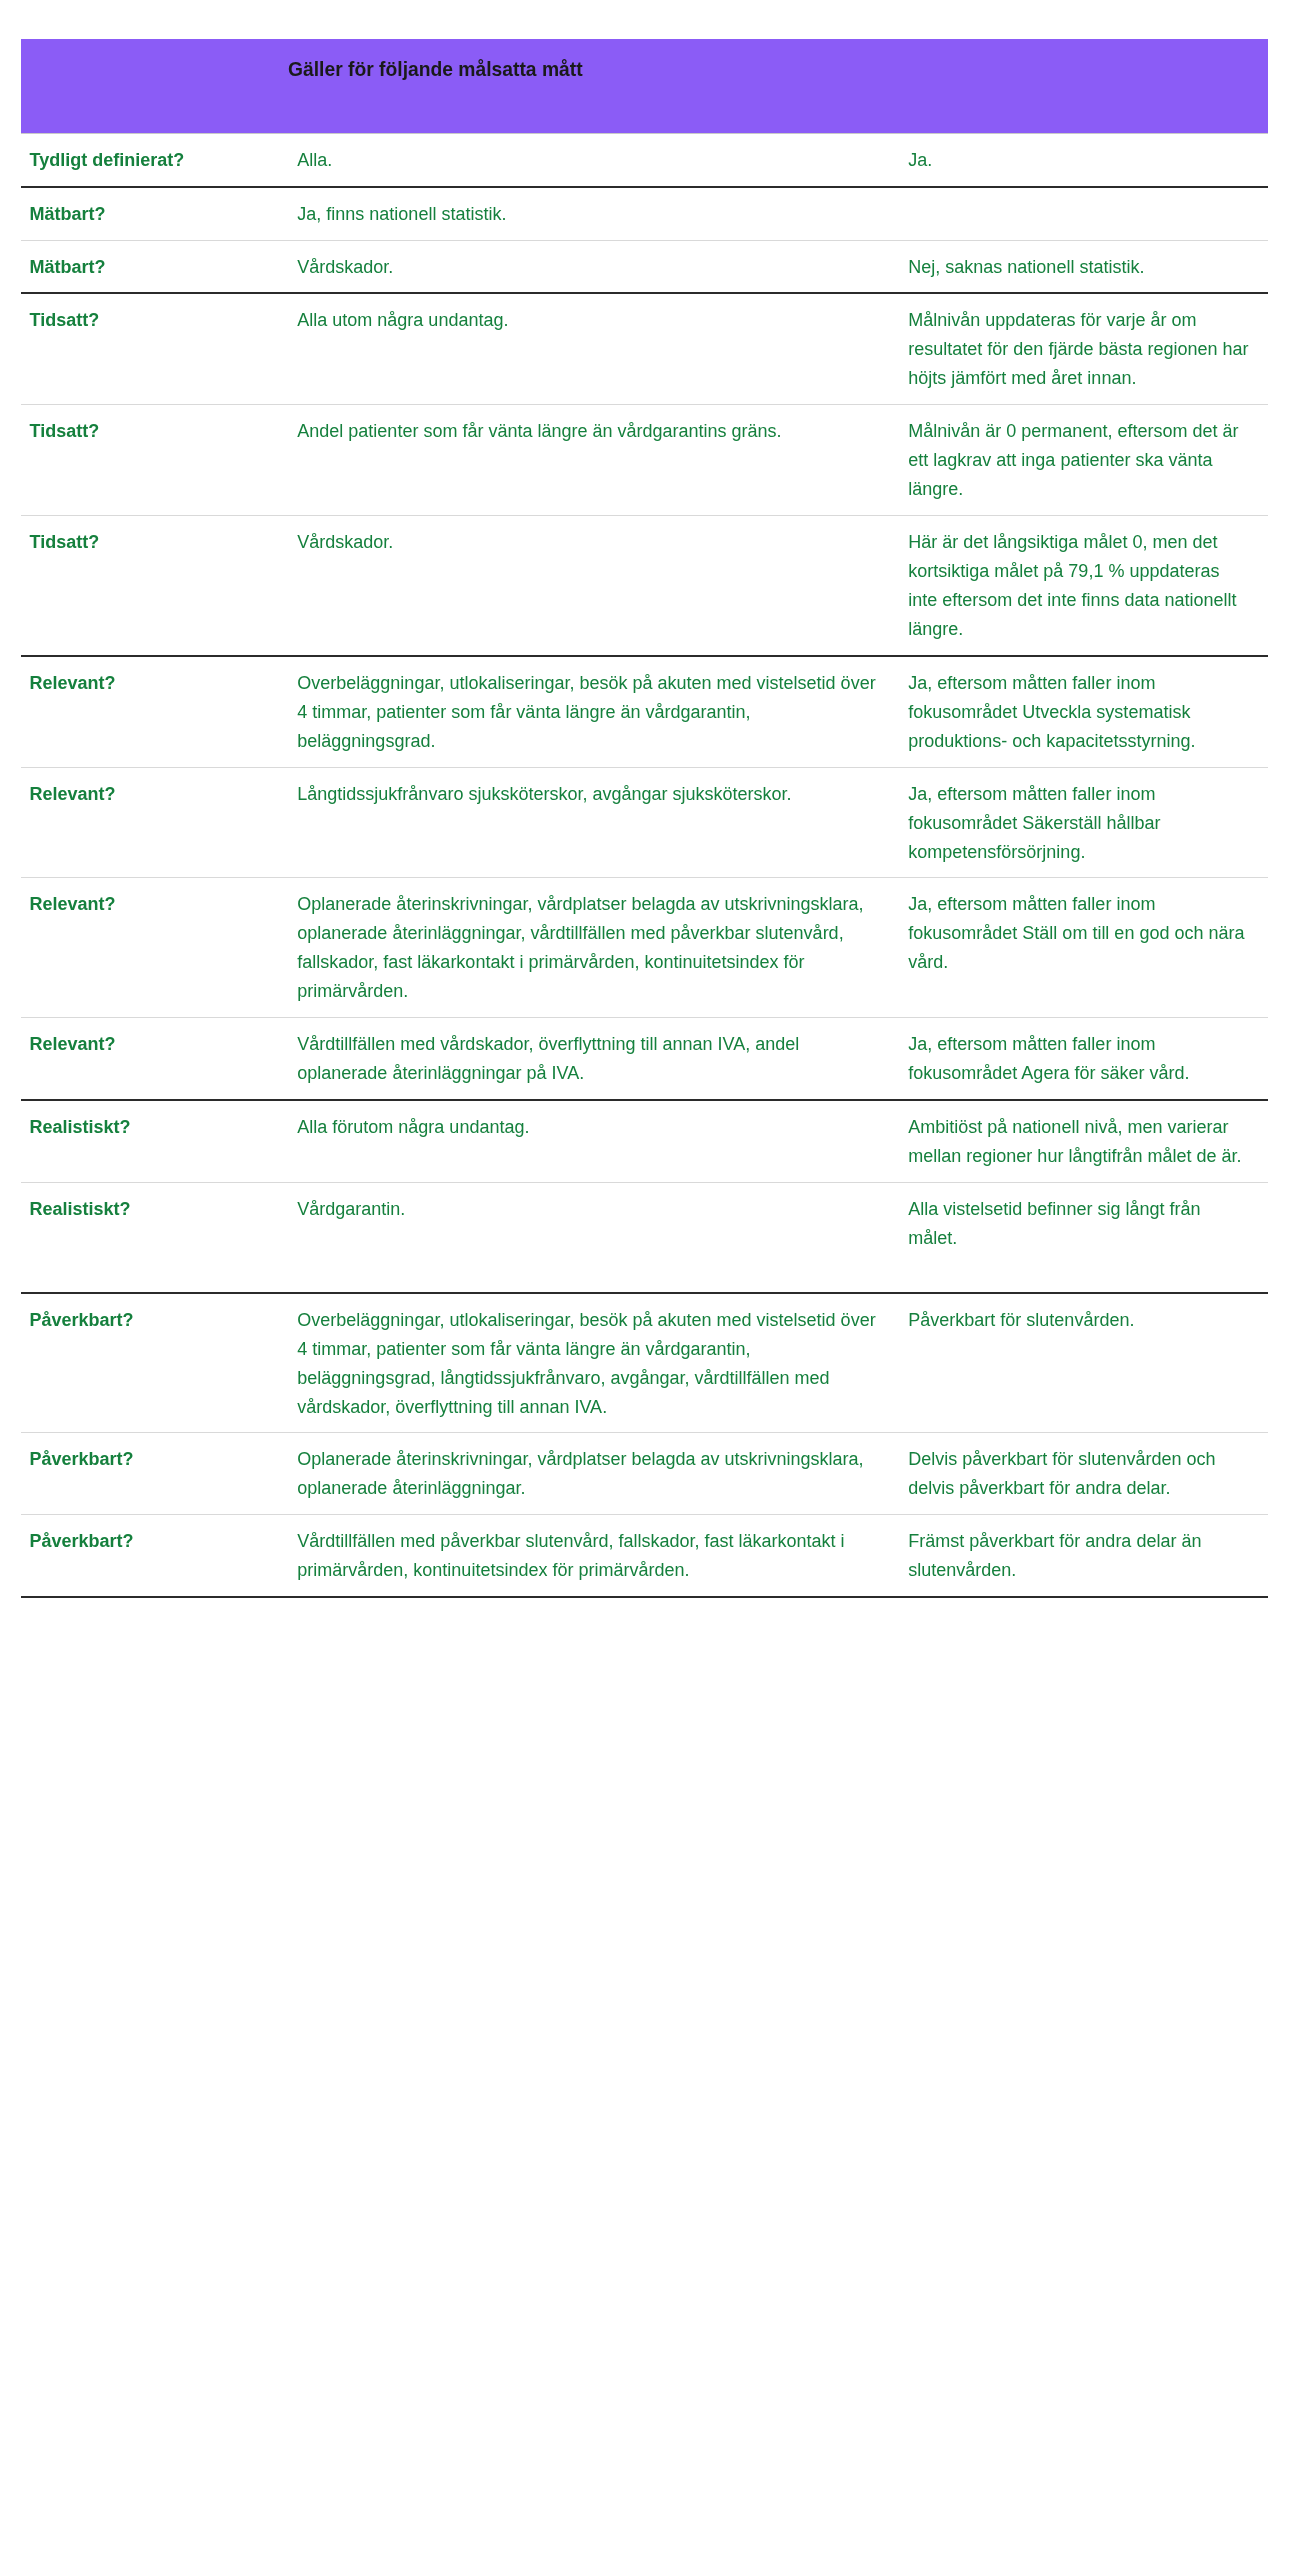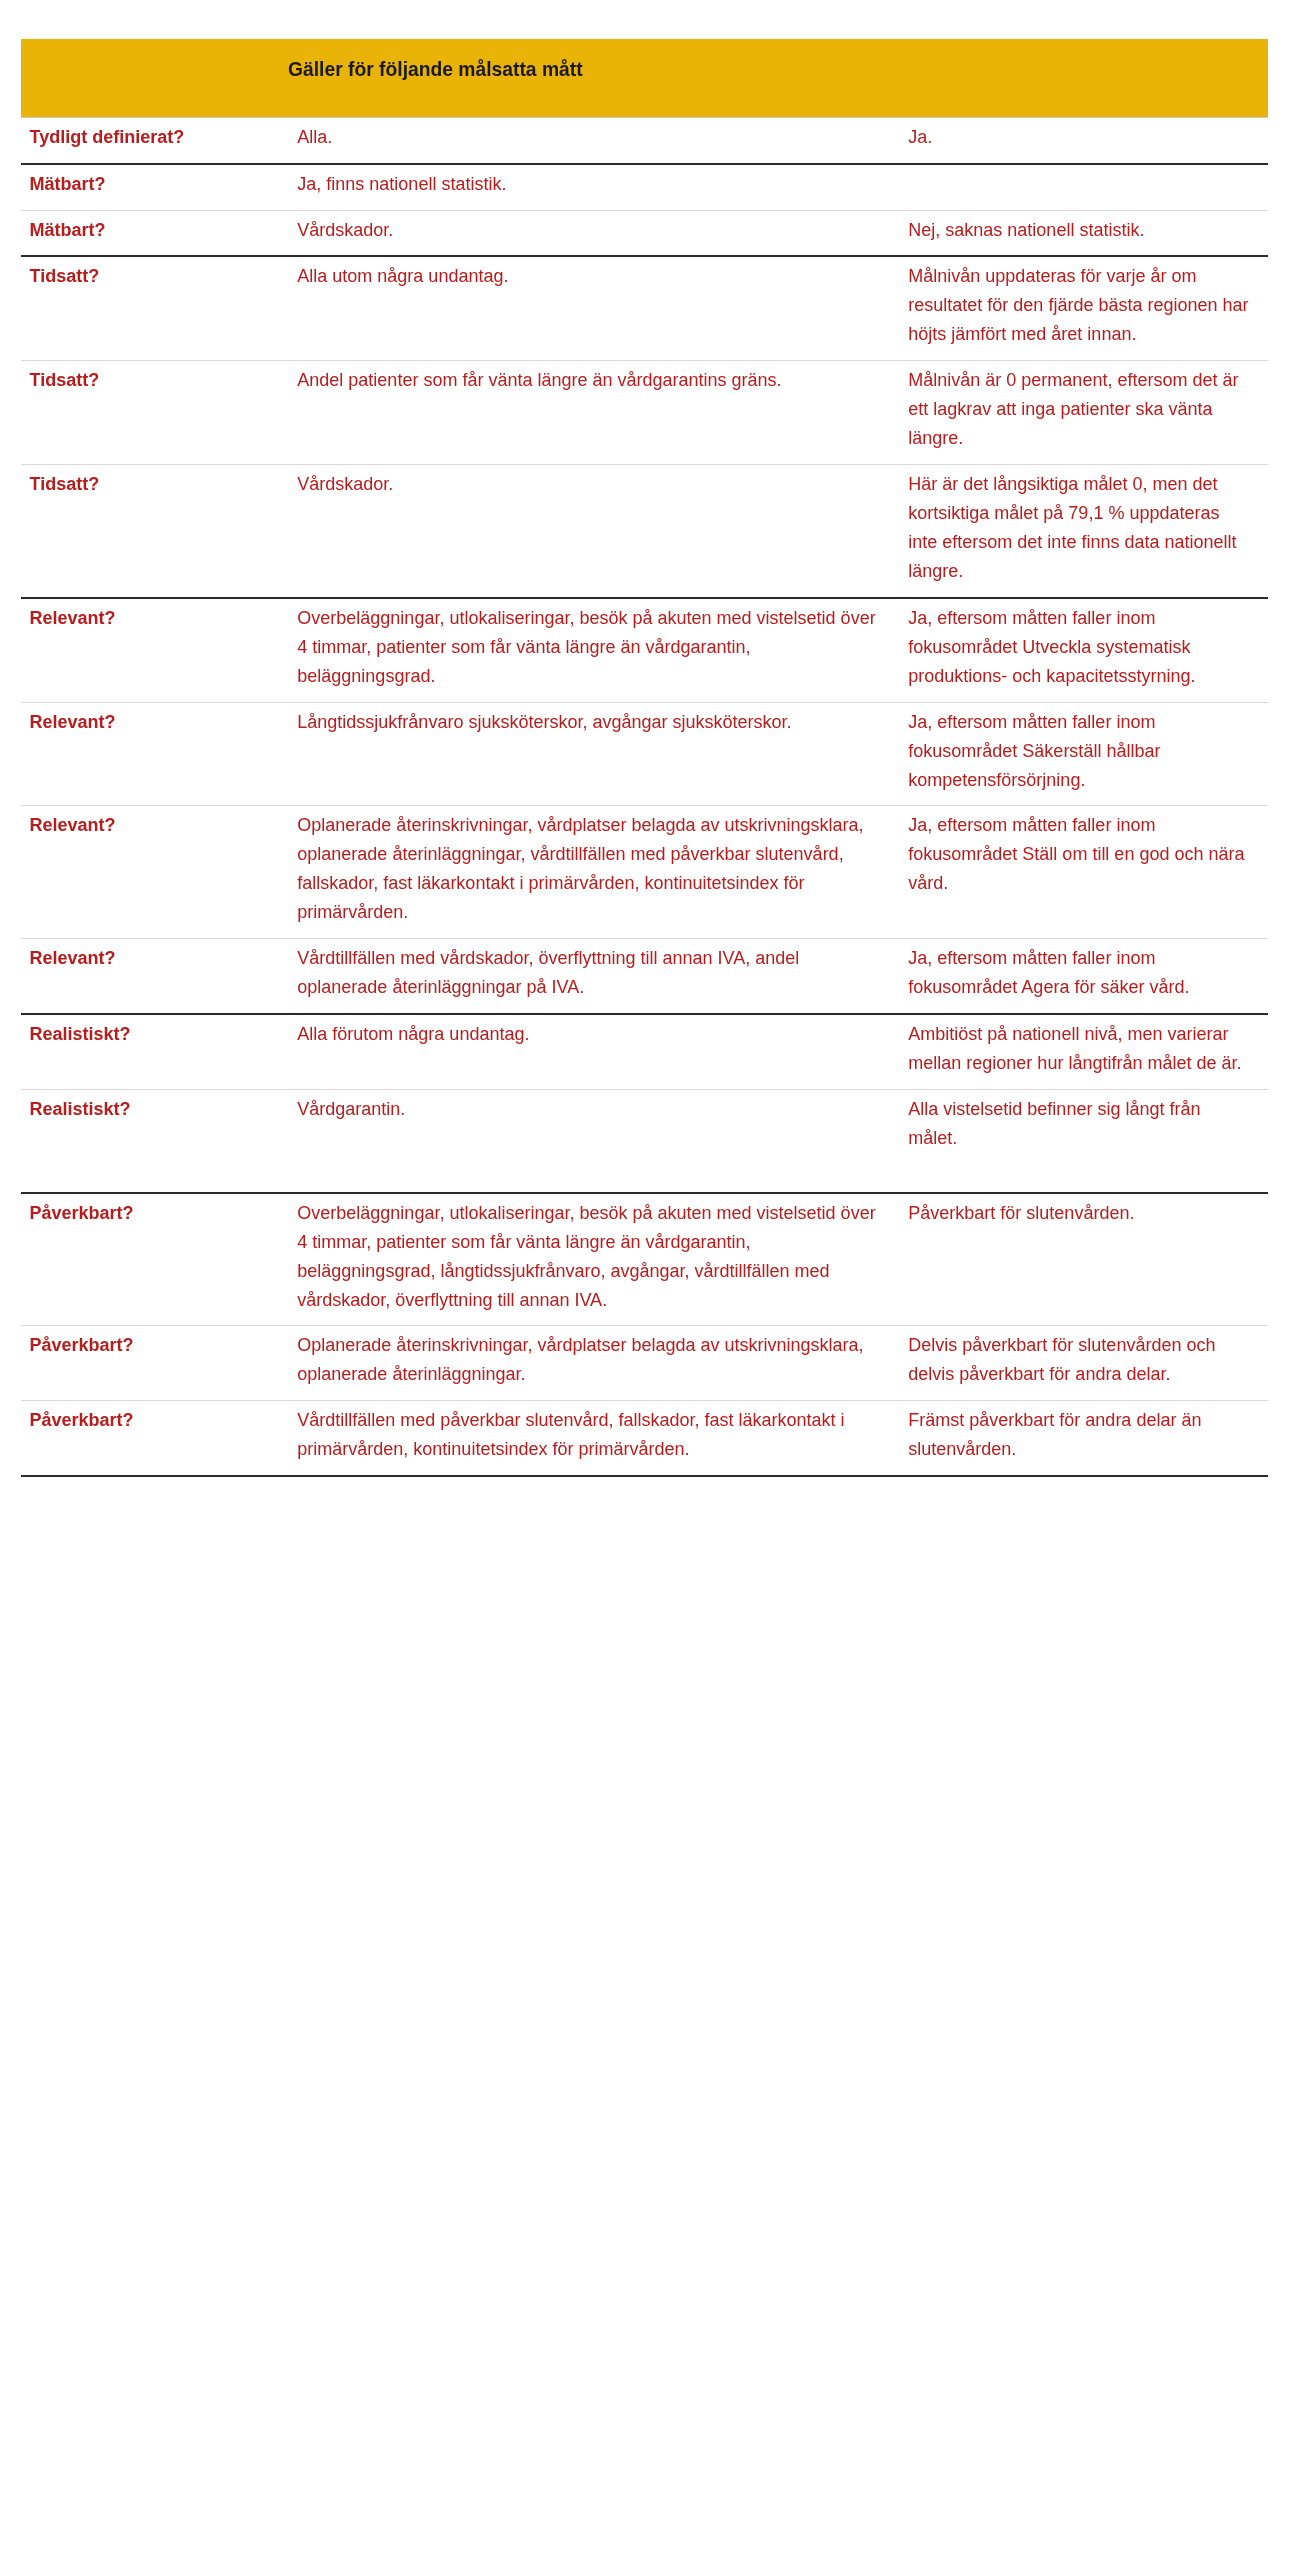--- a/index.html
+++ b/index.html
@@ -25,22 +25,22 @@
   .table-wrap {
     position: absolute;
     left: 21px;
     top: 39px;
     width: 1247px;
   }
 
   
   .thead {
     display: flex;
-    background: #eab308;
-    height: 78px;
+    background: #8b5cf6;
+    height: 94px;
     box-sizing: border-box;
   }
   .thead .cell {
     box-sizing: border-box;
     padding: 17px 14px 0 0;
     font-weight: bold;
     font-size: 19.3px;
     line-height: 27px;
     color: #1a1a1a;
   }
@@ -67,24 +67,24 @@
     align-items: flex-start;
   }
   .row + .row {
     border-top: 1.5px solid #d9d9d9;
   }
 
   .row .cell {
     box-sizing: border-box;
     font-size: 18px;
     line-height: 29px;
-    padding-top: 5px;
+    padding-top: 12px;
     padding-bottom: 10.8px;
     padding-right: 18.5px;
-    color: #b91c1c;
+    color: #15803d;
   }
   .row .cell.crit {
     font-weight: bold;
   }
 
   
   .group::before { content: none; }
 </style>
 </head>
 <body>

